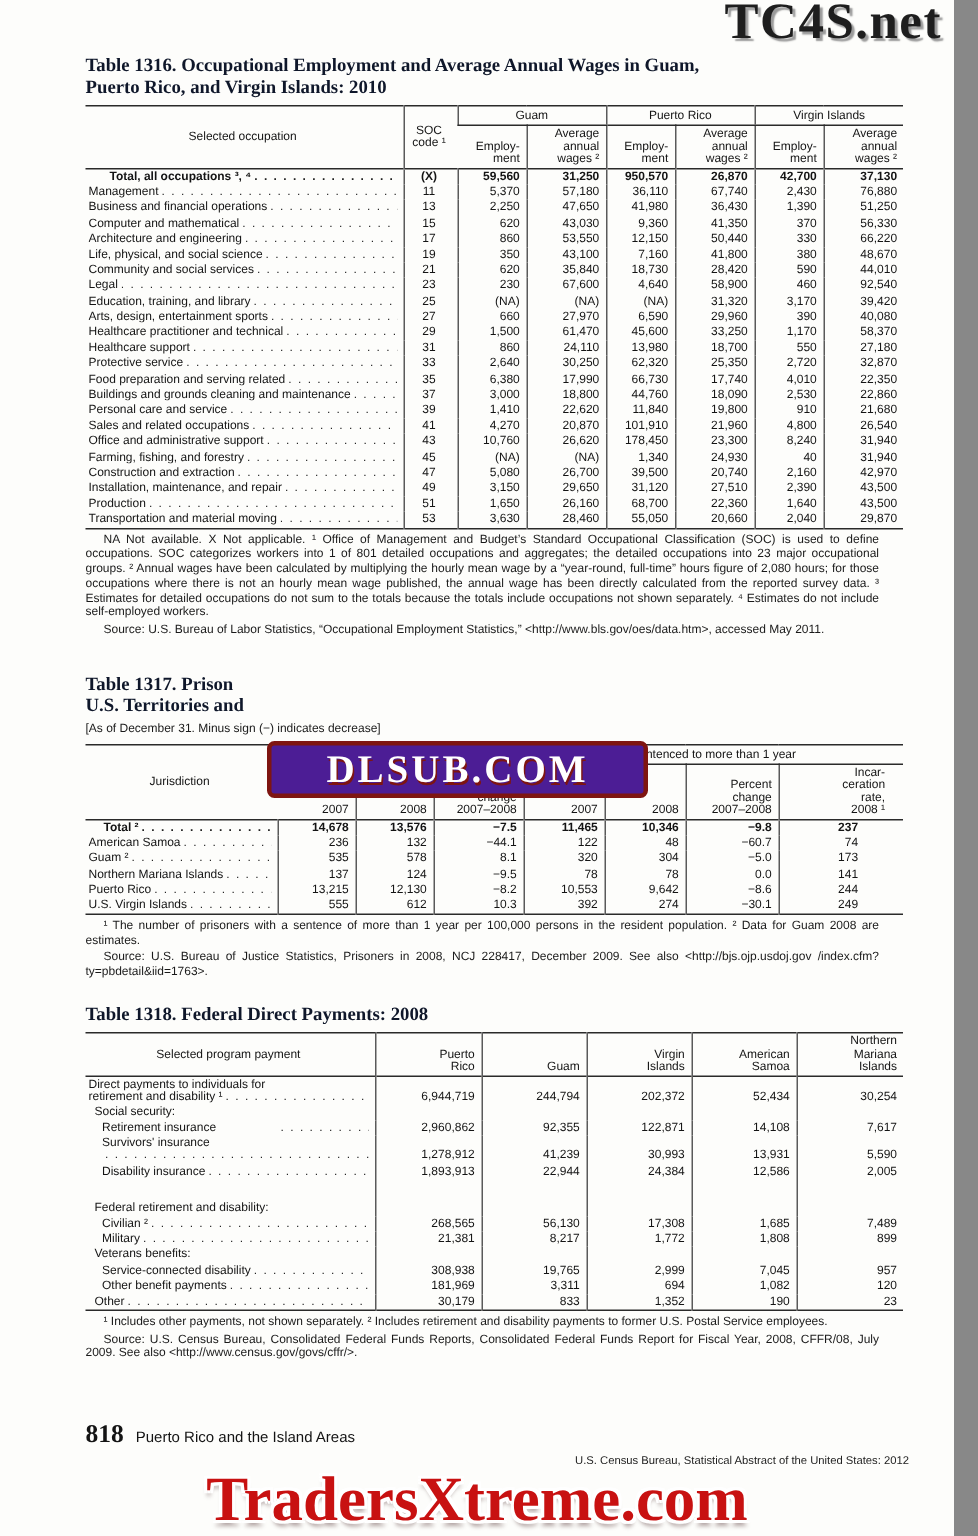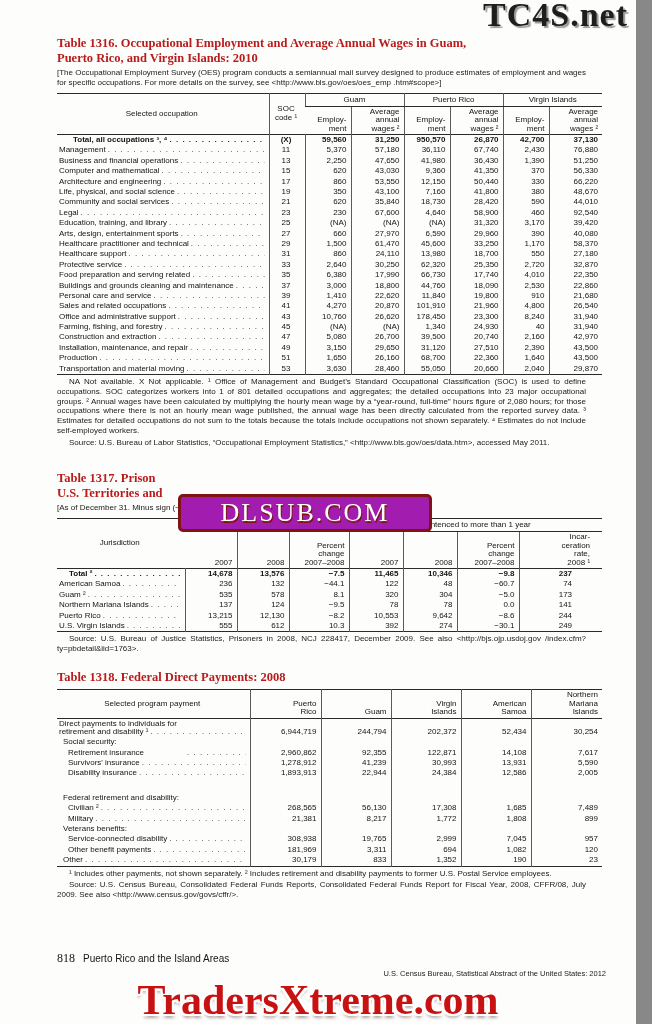--- a/index.html
+++ b/index.html
@@ -2,21 +2,21 @@
 <html><head>
 <meta charset="utf-8">
 <style>
   * { margin:0; padding:0; box-sizing:border-box; }
   html,body { background:#888; }
   body { width:652px; margin:0 auto; font-family:"Liberation Sans", sans-serif; }
   .page { position:relative; width:636px; height:1024px; background:#fdfdfb; color:#141414;
           padding:36px 50px 0 57px; overflow:hidden; }
 
   .tbl-title { font-family:"Liberation Serif", serif; font-weight:bold; font-size:12.5px;
-               line-height:1.16; white-space:pre-line; color:#b91c1c; }
+               line-height:1.16; white-space:pre-line; color:#0f172a; }
   .tbl-note { font-size:8px; line-height:1.22; margin-top:3px; text-align:justify; color:#1a1a1a; }
   .fnote { font-size:8px; line-height:1.22; margin-top:2px; text-indent:12px; text-align:justify; color:#1a1a1a; }
 
   table.data { border-collapse:collapse; table-layout:fixed; width:545px; margin-top:5px;
                font-size:8px; line-height:1.05; border-top:1px solid #2a2a2a; border-bottom:1px solid #2a2a2a; }
   .data th, .data td { border-left:1px solid #5a5a5a; padding:1px 4px 1px 2px;
                        font-weight:normal; vertical-align:bottom; }
   .data th:first-child, .data td:first-child { border-left:none; }
   .data thead { border-bottom:1px solid #2a2a2a; }
   .data thead th { text-align:right; }
@@ -34,46 +34,45 @@
   .sec-1317 { margin-top:24px; }
   .sec-1318 { margin-top:16px; }
   .t1317 td:last-child { padding-right:30px; }
   .t1317 th.rate { padding-right:12px; }
 
   
   .wm-top { position:absolute; top:-4px; right:8px; font-family:"Liberation Serif", serif;
             font-weight:bold; font-size:34px; color:#1e1e1e; letter-spacing:1px;
             text-shadow:2px 2px 1px #9a9a9a; z-index:30; }
   .wm-mid { position:absolute; top:494px; left:178px; width:254px; height:38px; z-index:30;
-            background:#a21caf; border:3px solid #7e1511; border-radius:5px;
+            background:#4c1d95; border:3px solid #7e1511; border-radius:5px;
             display:flex; align-items:center; justify-content:center;
-            font-family:"Liberation Serif", serif; font-weight:normal; font-size:26px;
+            font-family:"Liberation Serif", serif; font-weight:bold; font-size:26px;
             letter-spacing:2px; color:#ffffff; text-shadow:1px 2px 0 #7e1511; }
   .wm-bottom { position:absolute; bottom:0px; left:50%; transform:translateX(-50%); z-index:30;
                font-family:"Liberation Serif", serif; font-weight:bold; font-size:42px;
                white-space:nowrap; color:#c81111;
                text-shadow:-2px -2px 0 #fff, 2px -2px 0 #fff, -2px 2px 0 #fff, 2px 2px 0 #fff,
                            -2px 0 0 #fff, 2px 0 0 #fff, 0 -2px 0 #fff, 0 2px 0 #fff,
                            0 4px 3px rgba(40,0,0,.35); }
 
   .footer-left { position:absolute; left:57px; bottom:58px; font-size:10px; }
-  .footer-left b { font-family:"Liberation Serif", serif; font-size:12px; font-weight:normal; margin-right:8px; }
+  .footer-left b { font-family:"Liberation Serif", serif; font-size:17px; font-weight:bold; margin-right:8px; }
   .footer-right { position:absolute; right:30px; bottom:46px; font-size:7.5px; color:#222; }
 </style>
 </head>
 <body>
 
 <div class="page">
 
   <div class="wm-top">TC4S.net</div>
 
   <section>
     <h2 class="tbl-title">Table 1316. Occupational Employment and Average Annual Wages in Guam,
 Puerto Rico, and Virgin Islands: 2010</h2>
-    <p class="tbl-note">[The Occupational Employment Survey (OES) program conducts a semiannual mail survey designed to produce estimates of employment and wages for specific occupations. For more details on the survey, see &lt;http://www.bls.gov/oes/oes_emp .htm#scope&gt;]</p>
     <table class="data t1316">
       <colgroup>
         <col style="width:212px">
           <col style="width:36px">
         <col style="width:46px">
           <col style="width:53px">
         <col style="width:46px">
           <col style="width:53px">
         <col style="width:46px">
           <col style="width:53px">
@@ -581,20 +580,21 @@
             <td class="num">555</td>
             <td class="num">612</td>
             <td class="num">10.3</td>
             <td class="num">392</td>
             <td class="num">274</td>
             <td class="num">−30.1</td>
             <td class="num">249</td>
           </tr>
         </tbody>
     </table>
+    <p class="fnote">¹ The number of prisoners with a sentence of more than 1 year per 100,000 persons in the resident population. ² Data for Guam 2008 are estimates.</p>
     <p class="fnote">Source: U.S. Bureau of Justice Statistics, Prisoners in 2008, NCJ 228417, December 2009. See also &lt;http://bjs.ojp.usdoj.gov /index.cfm?ty=pbdetail&amp;iid=1763&gt;.</p>
   </section>
 
   <div class="wm-mid">DLSUB.COM</div>
 
   <section class="sec-1318">
     <h2 class="tbl-title">Table 1318. Federal Direct Payments: 2008</h2>
     <table class="data t1318">
       <colgroup>
         <col style="width:193px">
@@ -656,21 +656,21 @@
               </div>
             </td>
             <td class="num">2,960,862</td>
             <td class="num">92,355</td>
             <td class="num">122,871</td>
             <td class="num">14,108</td>
             <td class="num">7,617</td>
           </tr>
           <tr>
             <td class="occ">
-              <div class="lblline" style="padding-left: 9px;">
+              <div class="lblline" style="padding-left: 9px; flex-direction: column;">
                 <span class="lbl">Survivors' insurance</span>
                 <span class="dots"></span>
               </div>
             </td>
             <td class="num">1,278,912</td>
             <td class="num">41,239</td>
             <td class="num">30,993</td>
             <td class="num">13,931</td>
             <td class="num">5,590</td>
           </tr>

